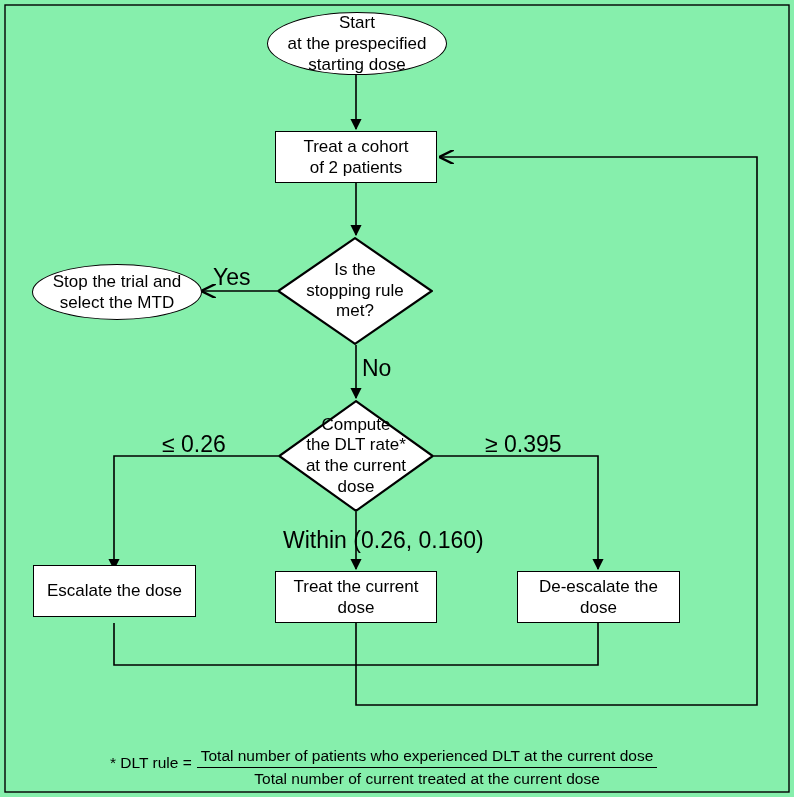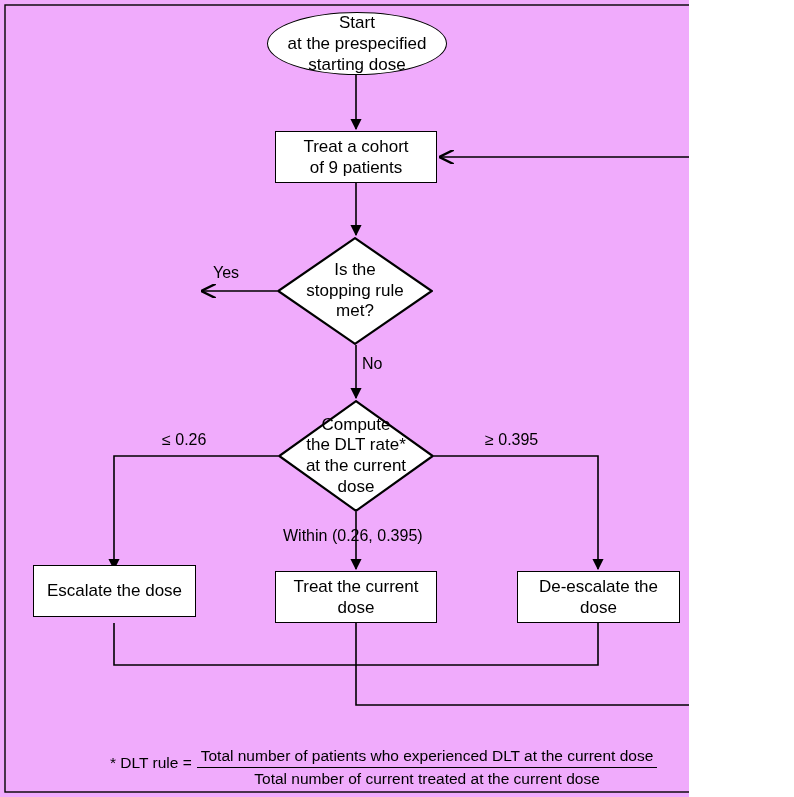--- a/index.html
+++ b/index.html
@@ -7,23 +7,23 @@
     margin: 0;
     padding: 0;
     background: #ffffff;
   }
   body {
     font-family: "Liberation Sans", sans-serif;
     color: #000000;
   }
   #canvas {
     position: relative;
-    width: 689px;
+    width: 794px;
     height: 797px;
-    background: #f0abfc;
+    background: #86efac;
     overflow: hidden;
   }
   #connectors {
     position: absolute;
     left: 0;
     top: 0;
     width: 794px;
     height: 797px;
     pointer-events: none;
   }
@@ -72,21 +72,21 @@
   .diamond .txt {
     position: relative;
     z-index: 2;
     font-size: 17px;
     line-height: 1.22;
   }
 
   
   .edge-label {
     position: absolute;
-    font-size: 16px;
+    font-size: 23px;
     color: #000000;
     white-space: nowrap;
   }
 
   
   .footnote {
     position: absolute;
     display: flex;
     align-items: center;
     font-size: 15.5px;
@@ -151,32 +151,36 @@
   </svg>
 
   <div class="node oval" style="left:267px; top:12px; width:180px; height:63px;">
     <span class="txt">Start
 at the prespecified
 starting dose</span>
   </div>
 
   <div class="node rect" style="left:275px; top:131px; width:162px; height:52px;">
     <span class="txt">Treat a cohort
-of  9  patients</span>
+of  2  patients</span>
   </div>
 
   <div class="node diamond" style="left:277px; top:237px; width:156px; height:108px;">
     <svg class="diamond-shape" viewBox="0 0 156 108" preserveAspectRatio="none">
       <polygon points="78,1.2 154.8,54 78,106.8 1.2,54" fill="#ffffff" stroke="#000000" stroke-width="2.2" vector-effect="non-scaling-stroke"></polygon>
     </svg>
     <span class="txt">Is the
 stopping rule
 met?</span>
   </div>
 
+  <div class="node oval" style="left:32px; top:264px; width:170px; height:56px;">
+    <span class="txt">Stop the trial and
+select the MTD</span>
+  </div>
 
   <div class="node diamond" style="left:278px; top:400px; width:156px; height:112px;">
     <svg class="diamond-shape" viewBox="0 0 156 112" preserveAspectRatio="none">
       <polygon points="78,1.2 154.8,56 78,110.8 1.2,56" fill="#ffffff" stroke="#000000" stroke-width="2.2" vector-effect="non-scaling-stroke"></polygon>
     </svg>
     <span class="txt">Compute
 the DLT rate*
 at the current
 dose</span>
   </div>
@@ -196,21 +200,21 @@
   </div>
 
   <div class="edge-label" style="left:213px; top:264px;">Yes</div>
 
   <div class="edge-label" style="left:362px; top:355px;">No</div>
 
   <div class="edge-label" style="left:162px; top:431px;">≤ 0.26</div>
 
   <div class="edge-label" style="left:485px; top:431px;">≥ 0.395</div>
 
-  <div class="edge-label" style="left:283px; top:527px;">Within (0.26, 0.395)</div>
+  <div class="edge-label" style="left:283px; top:527px;">Within (0.26, 0.160)</div>
 
   <div class="footnote" style="left:110px; top:737px;">
     <span class="lead">* DLT rule =</span>
     <span class="fraction">
       <span class="numer">Total number of patients who experienced DLT at the current dose</span>
       <span class="denom">Total number of current treated at the current dose</span>
     </span>
   </div>
 
 </div>

